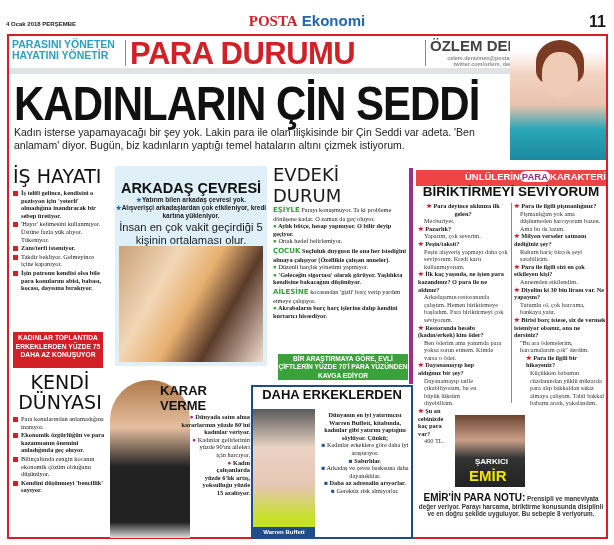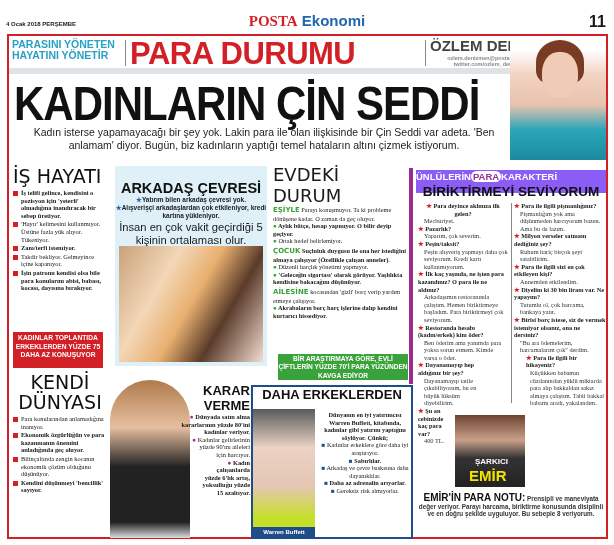--- a/index.html
+++ b/index.html
@@ -13,21 +13,21 @@
 .kicker{left:12px;top:39px;font-size:10.5px;font-weight:bold;color:#2aa1c4;line-height:11px}
 .vsep{width:1px;background:#888}
 .brand{left:130px;top:36px;font-size:31px;font-weight:bold;color:#d32027;letter-spacing:-0.5px}
 .author{left:430px;top:37px;font-size:15px;font-weight:bold;color:#444}
 .authsub{left:430px;top:55px;width:98px;font-size:5.5px;font-weight:bold;color:#888;text-align:right;line-height:6.3px}
 .band{left:9px;top:68px;width:510px;height:6px;background:#dfe3e6}
 .portrait{left:510px;top:38px;width:96px;height:122px;background:linear-gradient(180deg,#fff 0%,#fff 10%,#f2d3c2 30%,#e8c2ae 55%,#2aa6b8 75%,#1c8aa0 100%)}
 .portrait .hair{position:absolute;left:26px;top:2px;width:48px;height:44px;background:#7a3b24;border-radius:50% 50% 30% 30%}
 .portrait .face{position:absolute;left:32px;top:14px;width:36px;height:46px;background:#f0cbb6;border-radius:45%}
 .headline{left:14px;top:76px;font-size:42px;font-weight:900;letter-spacing:-1px;color:#111;transform:scaleY(1.15);transform-origin:top left}
-.lead{left:14px;top:126px;width:500px;font-size:10.5px;line-height:13px;text-align:center;color:#222}
+.lead{left:14px;top:126px;width:500px;font-size:10.5px;line-height:13px;text-align:left;color:#222}
 .sec{font-family:"DejaVu Sans",sans-serif;font-size:19px;color:#111}
 .bul{font-size:6.4px;line-height:7.6px;font-family:"Liberation Serif",serif}
 .bul li{list-style:none;position:relative;padding-left:8px;margin-bottom:1px}
 .bul li:before{content:"";position:absolute;left:0;top:2px;width:5px;height:5px;background:#d32027}
 .b{font-weight:bold}
 .redbox{left:13px;top:332px;width:90px;height:36px;background:#d32027;color:#fff;font-size:6.7px;font-weight:bold;text-align:center;line-height:8.5px;padding-top:2px}
 .ark{left:115px;top:166px;width:152px;height:200px;background:#dff0f8}
 .ark .t{font-size:14.5px;font-weight:900;color:#111;text-align:center;padding-top:14px}
 .ark .s{font-size:6.5px;font-weight:bold;text-align:center;line-height:8px}
 .ark .s .star{color:#1f67b0}
@@ -42,21 +42,21 @@
 .tag{font-family:"DejaVu Sans",sans-serif;font-weight:bold;color:#3aa23a;font-size:7px}
 .gdot{color:#3aa23a}
 .greenbox{left:278px;top:354px;width:130px;height:26px;background:#3aa23a;color:#fff;font-size:6.6px;font-weight:bold;text-align:center;line-height:8.3px;padding-top:1px}
 .purplebar{left:409px;top:168px;width:4px;height:216px;background:#9b2d8f}
 .daha{left:251px;top:385px;width:162px;height:154px;border:2px solid #1f4d8a}
 .daha .t{font-size:13px;font-weight:900;text-align:center;color:#111}
 .daha .img{position:absolute;left:0;top:22px;width:62px;height:128px;background:linear-gradient(180deg,#5a5a5a,#ead2c4 30%,#e6c6b4 60%,#c6e02a 85%)}
 .daha .cap{position:absolute;left:0;bottom:0;width:62px;height:10px;background:#1f4d8a;color:#fff;font-size:6px;font-weight:bold;text-align:center;line-height:10px}
 .daha .p{position:absolute;left:66px;top:24px;width:92px;font-size:6.3px;line-height:7.6px;font-family:"Liberation Serif",serif;text-align:center}
 .bsq{color:#1f4d8a}
-.unl{left:416px;top:170px;width:190px;height:23px;background:#8b5cf6;color:#fff;font-size:9.5px;font-weight:bold;text-align:left;line-height:13px}
+.unl{left:416px;top:170px;width:190px;height:16px;background:#ef4444;color:#fff;font-size:9.5px;font-weight:bold;text-align:right;line-height:13px}
 .unl .pill{background:#fff;color:#9b2d8f;border-radius:6px;padding:0 2px}
 .birik{left:416px;top:184px;width:190px;font-size:13.5px;font-weight:900;text-align:center;color:#111}
 .qa{font-size:6.3px;line-height:7.6px;font-family:"Liberation Serif",serif}
 .qa .q{font-weight:bold}
 .qa .q .star{color:#d32027}
 .qa .a{padding-left:6px;color:#333}
 .singer{left:455px;top:415px;width:70px;height:72px;background:linear-gradient(180deg,#6b4430,#caa08a 35%,#333 60%,#222)}
 .singer .s1{position:absolute;left:20px;top:42px;font-size:8px;font-weight:bold;color:#fff}
 .singer .s2{position:absolute;left:14px;top:52px;font-size:15px;font-weight:900;color:#f3e500}
 .note{left:416px;top:494px;width:190px;font-size:6.3px;line-height:7.6px;text-align:center;font-weight:bold;color:#333}
@@ -124,21 +124,21 @@
 <div class="abs ark">
   <div class="t">ARKADAŞ ÇEVRESİ</div>
   <div class="s"><span class="star">★</span><span>Yatırım bilen arkadaş çevresi yok.</span></div>
   <div class="s"><span class="star">★</span><span>Alışverişçi arkadaşlardan çok etkileniyor, kredi kartına yükleniyor.</span></div>
   <div class="q">İnsan en çok vakit geçirdiği 5 kişinin ortalaması olur.</div>
   <div class="img"></div>
 </div>
 
 <div class="abs girl"></div>
 <div class="abs karar" style="left:160px;top:383px;width:90px">
-  <div class="t" style="text-align:right">KARAR VERME</div>
+  <div class="t" style="">KARAR VERME</div>
   <div class="p"><span class="dot">●</span> <b>Dünyada satın alma kararlarının yüzde 80'ini kadınlar veriyor.</b></div>
   <div class="p" style="padding-left:30px"><span class="dot">●</span> <span>Kadınlar gelirlerinin yüzde 90'ını aileleri için harcıyor.</span></div>
   <div class="p" style="padding-left:40px"><span class="dot">●</span> <b>Kadın çalışanlarda yüzde 6'lık artış, yoksulluğu yüzde 15 azaltıyor.</b></div>
 </div>
 
 <div class="abs evd" style="left:273px;top:164px;width:136px">
   <div class="t">EVDEKİ DURUM</div>
   <div class="p"><span class="tag">EŞİYLE</span> <span>Parayı konuşmuyor. Ta ki probleme dönüşene kadar. O zaman da geç oluyor.</span></div>
   <div class="p b"><span class="gdot">●</span> <span>Aylık bütçe, hesap yapmıyor. O bilir deyip geçiyor.</span></div>
   <div class="p"><span class="gdot">●</span> <span>Ortak hedef belirlemiyor.</span></div>

